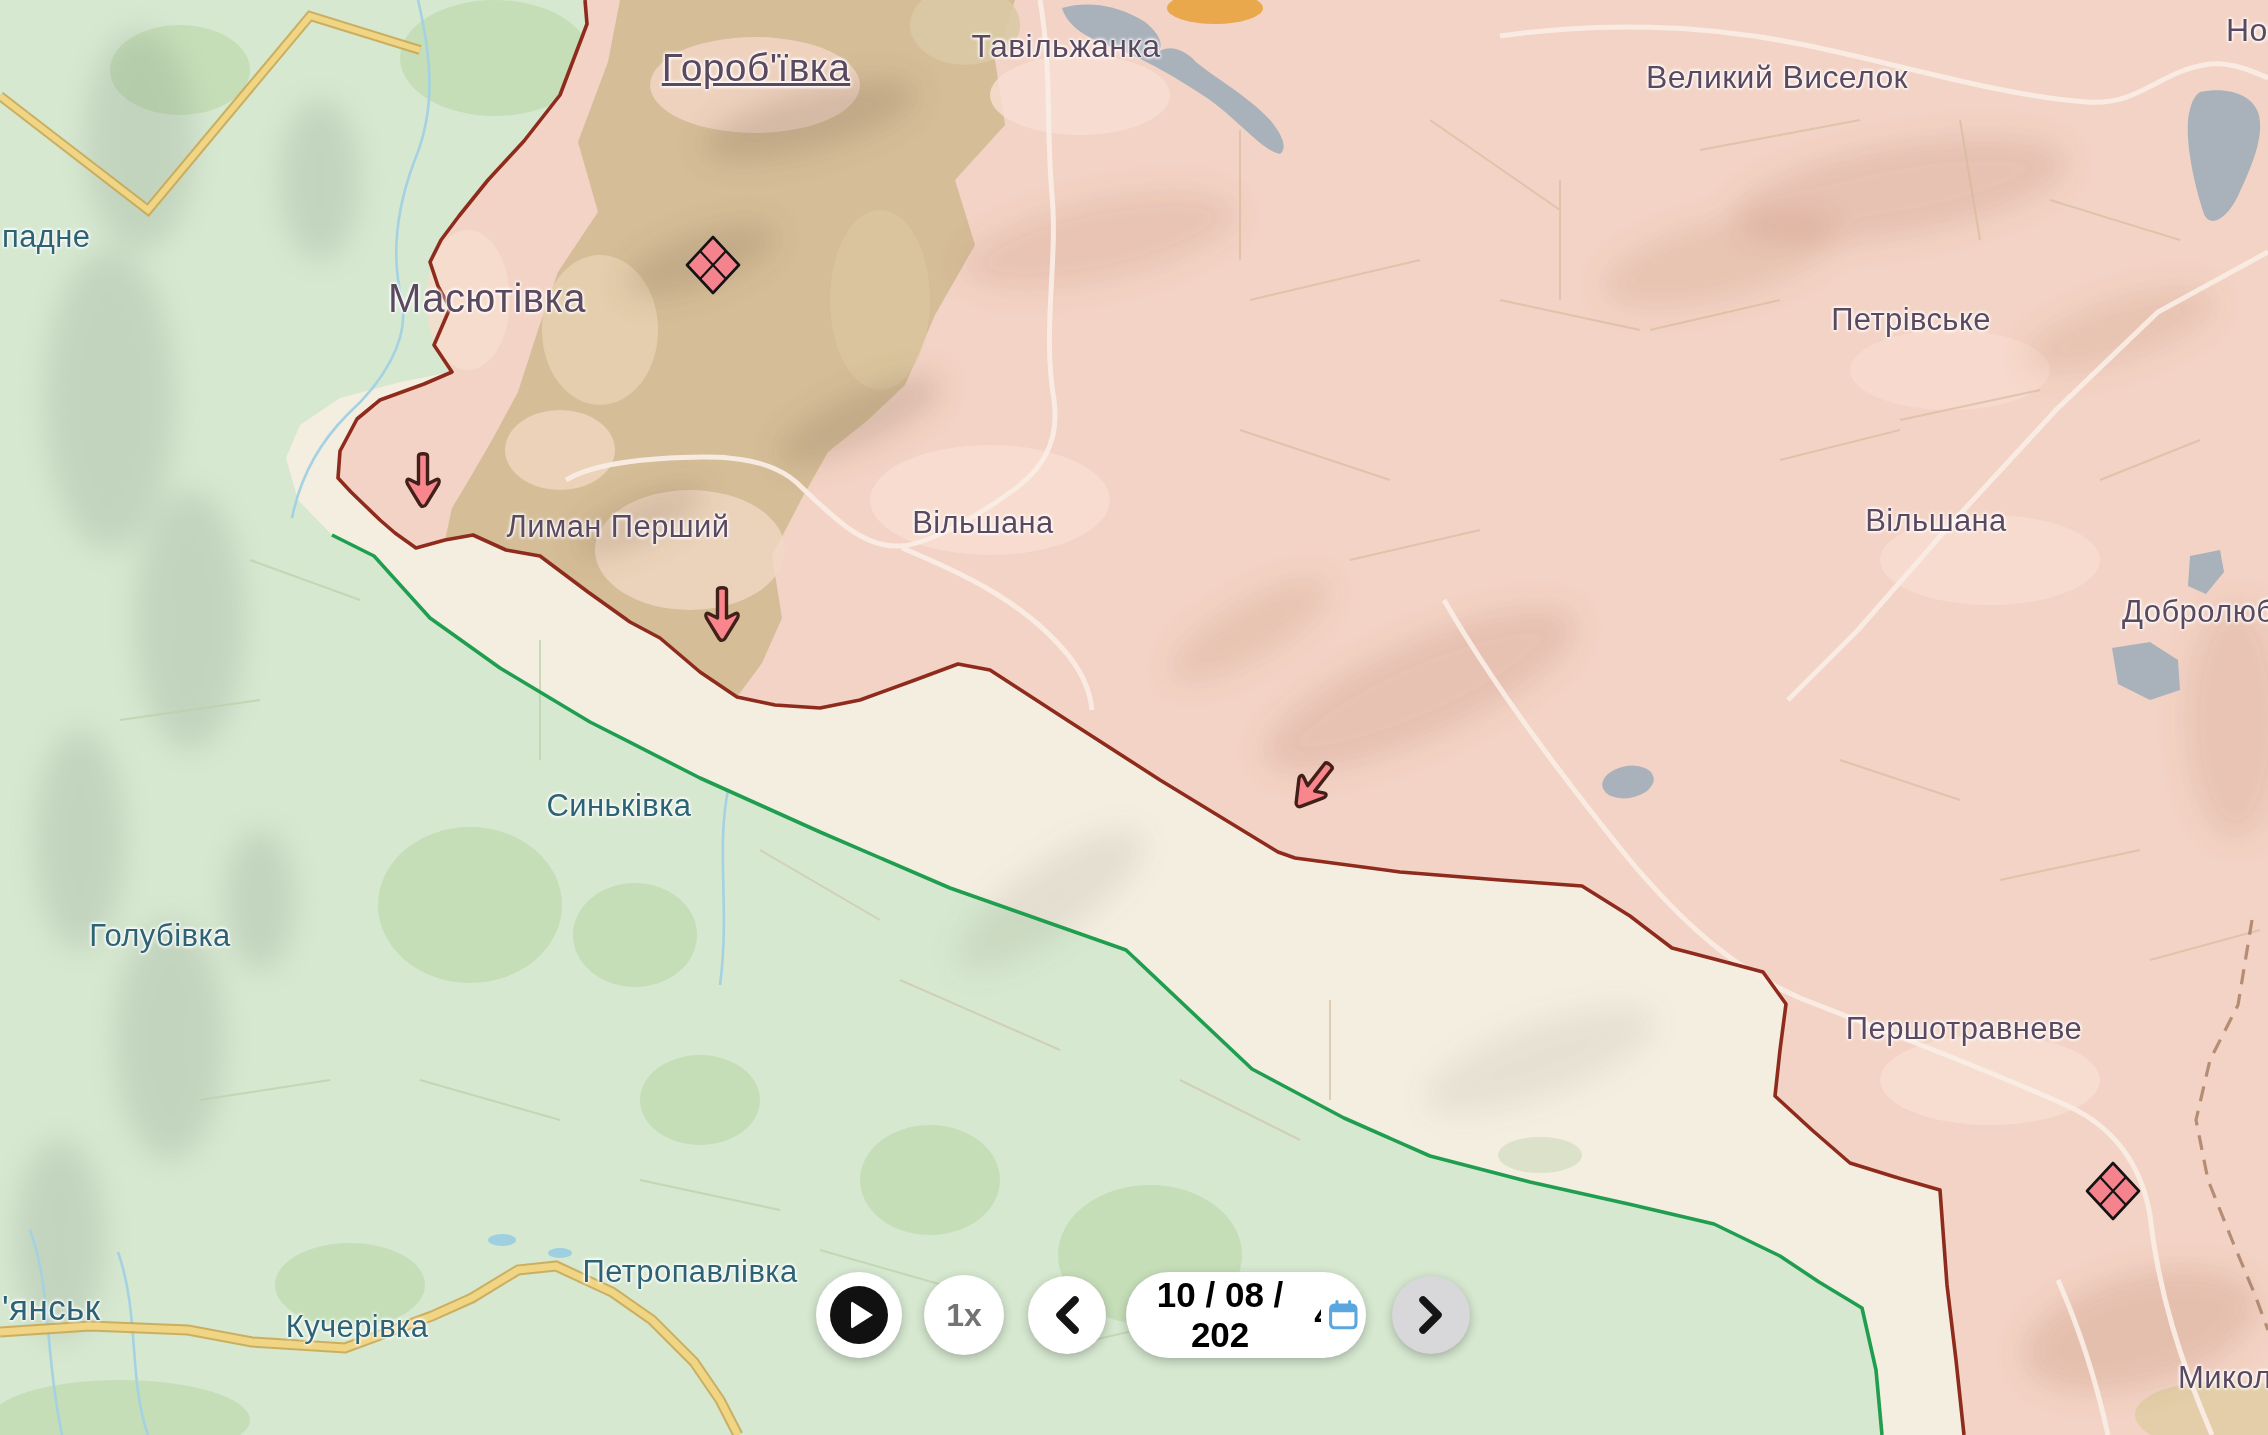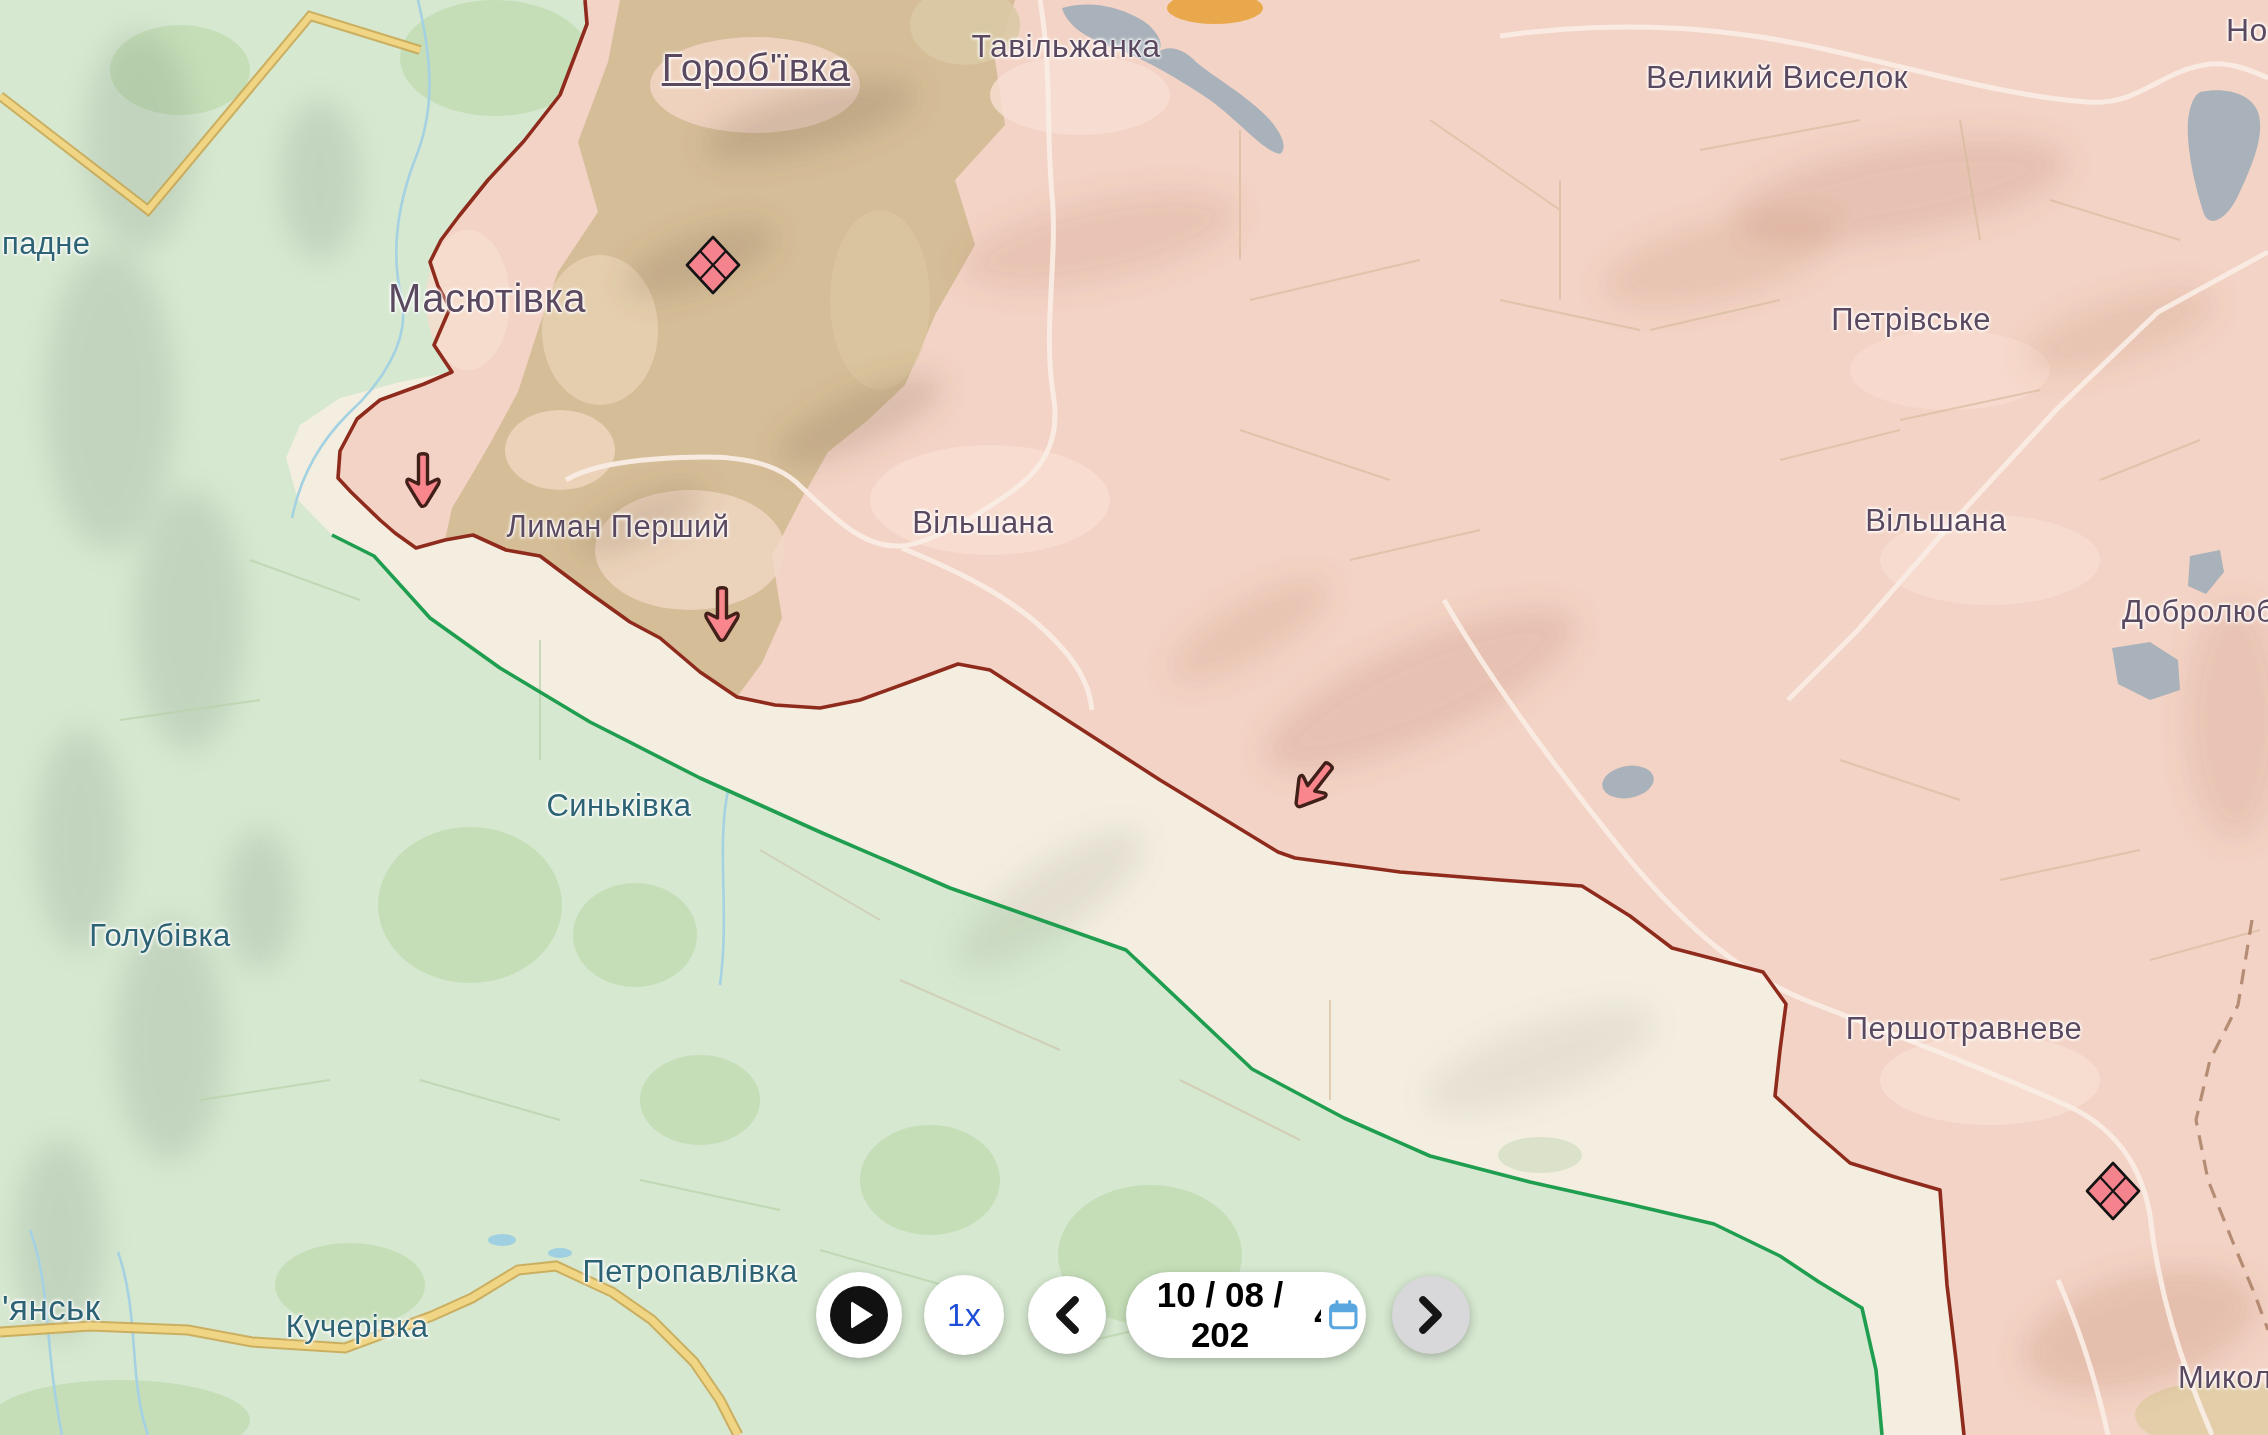--- a/index.html
+++ b/index.html
@@ -14,21 +14,21 @@
   .place-label.left-anchor{transform:translate(0,-50%);}
   
   #controls{position:absolute;left:816px;top:1272px;height:86px;display:flex;align-items:center;}
   .ctl{box-shadow:0 3px 10px rgba(40,40,40,.30);background:#fff;border:none;
     display:flex;align-items:center;justify-content:center;cursor:pointer;flex:0 0 auto;}
   .round{border-radius:50%;}
   #play-btn{width:86px;height:86px;margin-right:22px;}
   #play-inner{width:58px;height:58px;border-radius:50%;background:#111;display:flex;align-items:center;justify-content:center;}
   #play-tri{width:0;height:0;border-left:22px solid #fff;border-top:14px solid transparent;
     border-bottom:14px solid transparent;margin-left:6px;border-radius:3px;}
-  #speed-btn{width:80px;height:80px;margin-right:24px;font-weight:normal;font-size:32px;color:#1d4ed8;}
+  #speed-btn{width:80px;height:80px;margin-right:24px;font-weight:bold;font-size:32px;color:#737373;}
   #prev-btn{width:78px;height:78px;margin-right:20px;}
   #date-btn{width:240px;height:86px;border-radius:43px;margin-right:26px;
     color:#000000;font-weight:bold;font-size:35px;display:flex;align-items:center;justify-content:center;gap:6px;}
   #date-sliver{display:inline-block;width:8px;overflow:hidden;white-space:nowrap;}
   #next-btn{width:78px;height:78px;background:#d8d8db;}
   .chev{display:block;}
 </style>
 </head>
 <body>
 
@@ -202,21 +202,21 @@
         <use href="#sym-arrow" transform="translate(722,615) rotate(0)"></use>
         <use href="#sym-arrow" transform="translate(1313,786) rotate(38)"></use>
       </g>
 </svg>
 
 <div id="labels">
       <div class="place-label occupied" style="left: 756px; top: 68px; font-size: 39px; text-decoration: underline;">Гороб'ївка</div>
       <div class="place-label occupied" style="left: 1066px; top: 46px; font-size: 32px;">Тавільжанка</div>
       <div class="place-label occupied left-anchor" style="left: 2226px; top: 30px; font-size: 32px;">Ново</div>
       <div class="place-label occupied" style="left: 1777px; top: 77px; font-size: 32px;">Великий Виселок</div>
-      <div class="place-label held left-anchor" style="left: 2px; top: 244px; font-size: 31px;">падне</div>
+      <div class="place-label held left-anchor" style="left: 2px; top: 237px; font-size: 31px;">падне</div>
       <div class="place-label occupied" style="left: 487px; top: 298px; font-size: 40px;">Масютівка</div>
       <div class="place-label occupied" style="left: 1911px; top: 320px; font-size: 31px;">Петрівське</div>
       <div class="place-label occupied" style="left: 618px; top: 527px; font-size: 31px;">Лиман Перший</div>
       <div class="place-label occupied" style="left: 983px; top: 523px; font-size: 31px;">Вільшана</div>
       <div class="place-label occupied" style="left: 1936px; top: 521px; font-size: 31px;">Вільшана</div>
       <div class="place-label occupied left-anchor" style="left: 2122px; top: 612px; font-size: 31px;">Добролюб</div>
       <div class="place-label held" style="left: 619px; top: 806px; font-size: 31px;">Синьківка</div>
       <div class="place-label held" style="left: 160px; top: 936px; font-size: 31px;">Голубівка</div>
       <div class="place-label occupied" style="left: 1964px; top: 1029px; font-size: 31px;">Першотравневе</div>
       <div class="place-label held" style="left: 690px; top: 1272px; font-size: 31px;">Петропавлівка</div>

